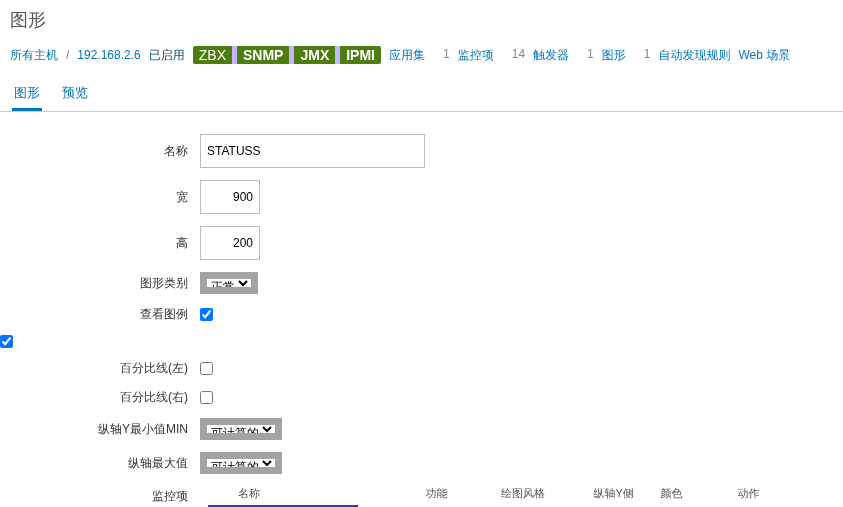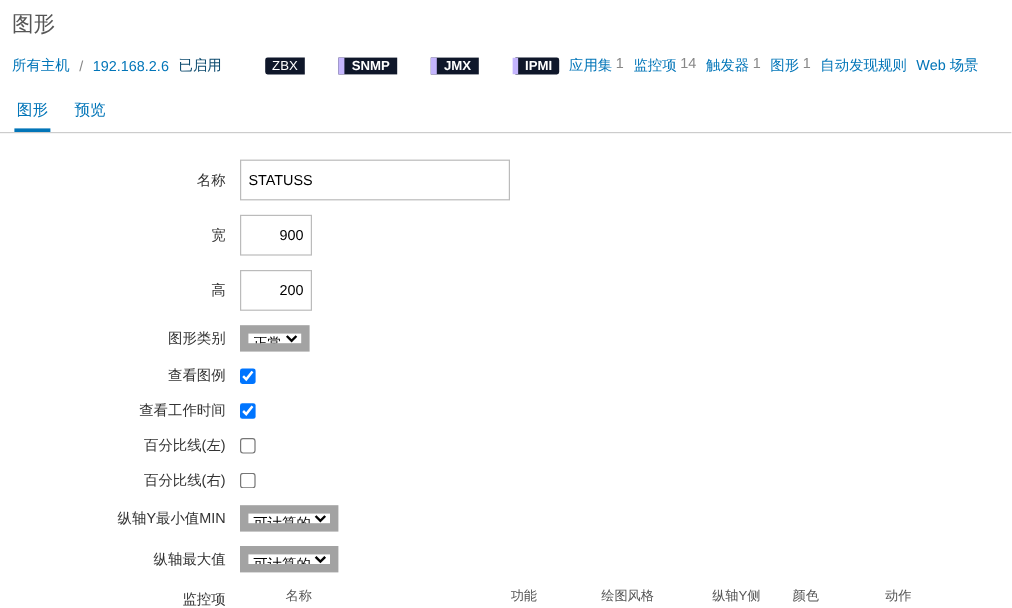--- a/index.html
+++ b/index.html
@@ -3,25 +3,25 @@
   <meta charset="utf-8">
   <style>
     * { box-sizing: border-box; margin: 0; padding: 0; }
     body { font-family: Arial, sans-serif; font-size: 12px; color: #333; background: #fff; width: 843px; }
     .page-title { font-size: 18px; color: #555; padding: 8px 10px 8px 10px; font-weight: normal; }
     .breadcrumb-row { padding: 6px 10px; display: flex; align-items: center; gap: 8px; flex-wrap: wrap; }
     .breadcrumb-row a { color: #0275b8; text-decoration: none; }
     .breadcrumb-row .sep { color: #888; }
     .status-enabled { color: #0c4a6e; }
     .tag-group { display: inline-flex; }
-    .tag { background: #0f172a; color: #fff; padding: 1px 6px; font-size: 11px; margin-left: 28px; }
+    .tag { background: #4d7c0f; color: #fff; padding: 1px 6px; font-size: 14px; }
     .tag.first { border-radius: 2px 0 0 2px; }
     .tag.last { border-radius: 0 2px 2px 0; }
     .tag + .tag { border-left: 5px solid #c4b5fd; font-weight: bold; }
-    .stat { color: #0275b8; text-decoration: none; display: inline-flex; gap: 3px; }
+    .stat { color: #0275b8; text-decoration: none; display: inline-flex; gap: 18px; }
     .stat .count { color: #888; }
     .tabbar { display: flex; gap: 18px; padding: 8px 12px 0 12px; border-bottom: 1px solid #ccc; }
     .tab { color: #0275b8; padding: 6px 2px; font-size: 13px; border-bottom: 3px solid transparent; cursor: pointer; }
     .tab.active { border-bottom-color: #0275b8; }
     .form { padding: 16px 0 20px 0; }
     .row { display: flex; align-items: center; padding: 6px 0; }
     .row .label { width: 200px; text-align: right; padding-right: 12px; color: #333; }
     .row .ctrl { display: flex; align-items: center; gap: 6px; }
     input[type=text] { border: 1px solid #bbb; height: 18px; padding: 16px 6px; font-size: 12px; }
     input.wide { width: 225px; }
@@ -108,21 +108,20 @@
         <select><option>正常</option></select>
       </div>
   </div>
   <div class="row">
     <div class="label">查看图例</div>
     <div class="ctrl">
         <input type="checkbox" checked="" style="">
       </div>
   </div>
   <div class="row">
-    <div class="label">查看工作时间</div>
     <div class="ctrl">
         <input type="checkbox" checked="" style="">
       </div>
   </div>
   <div class="row">
     <div class="label">百分比线(左)</div>
     <div class="ctrl">
         <input type="checkbox" style="">
       </div>
   </div>

